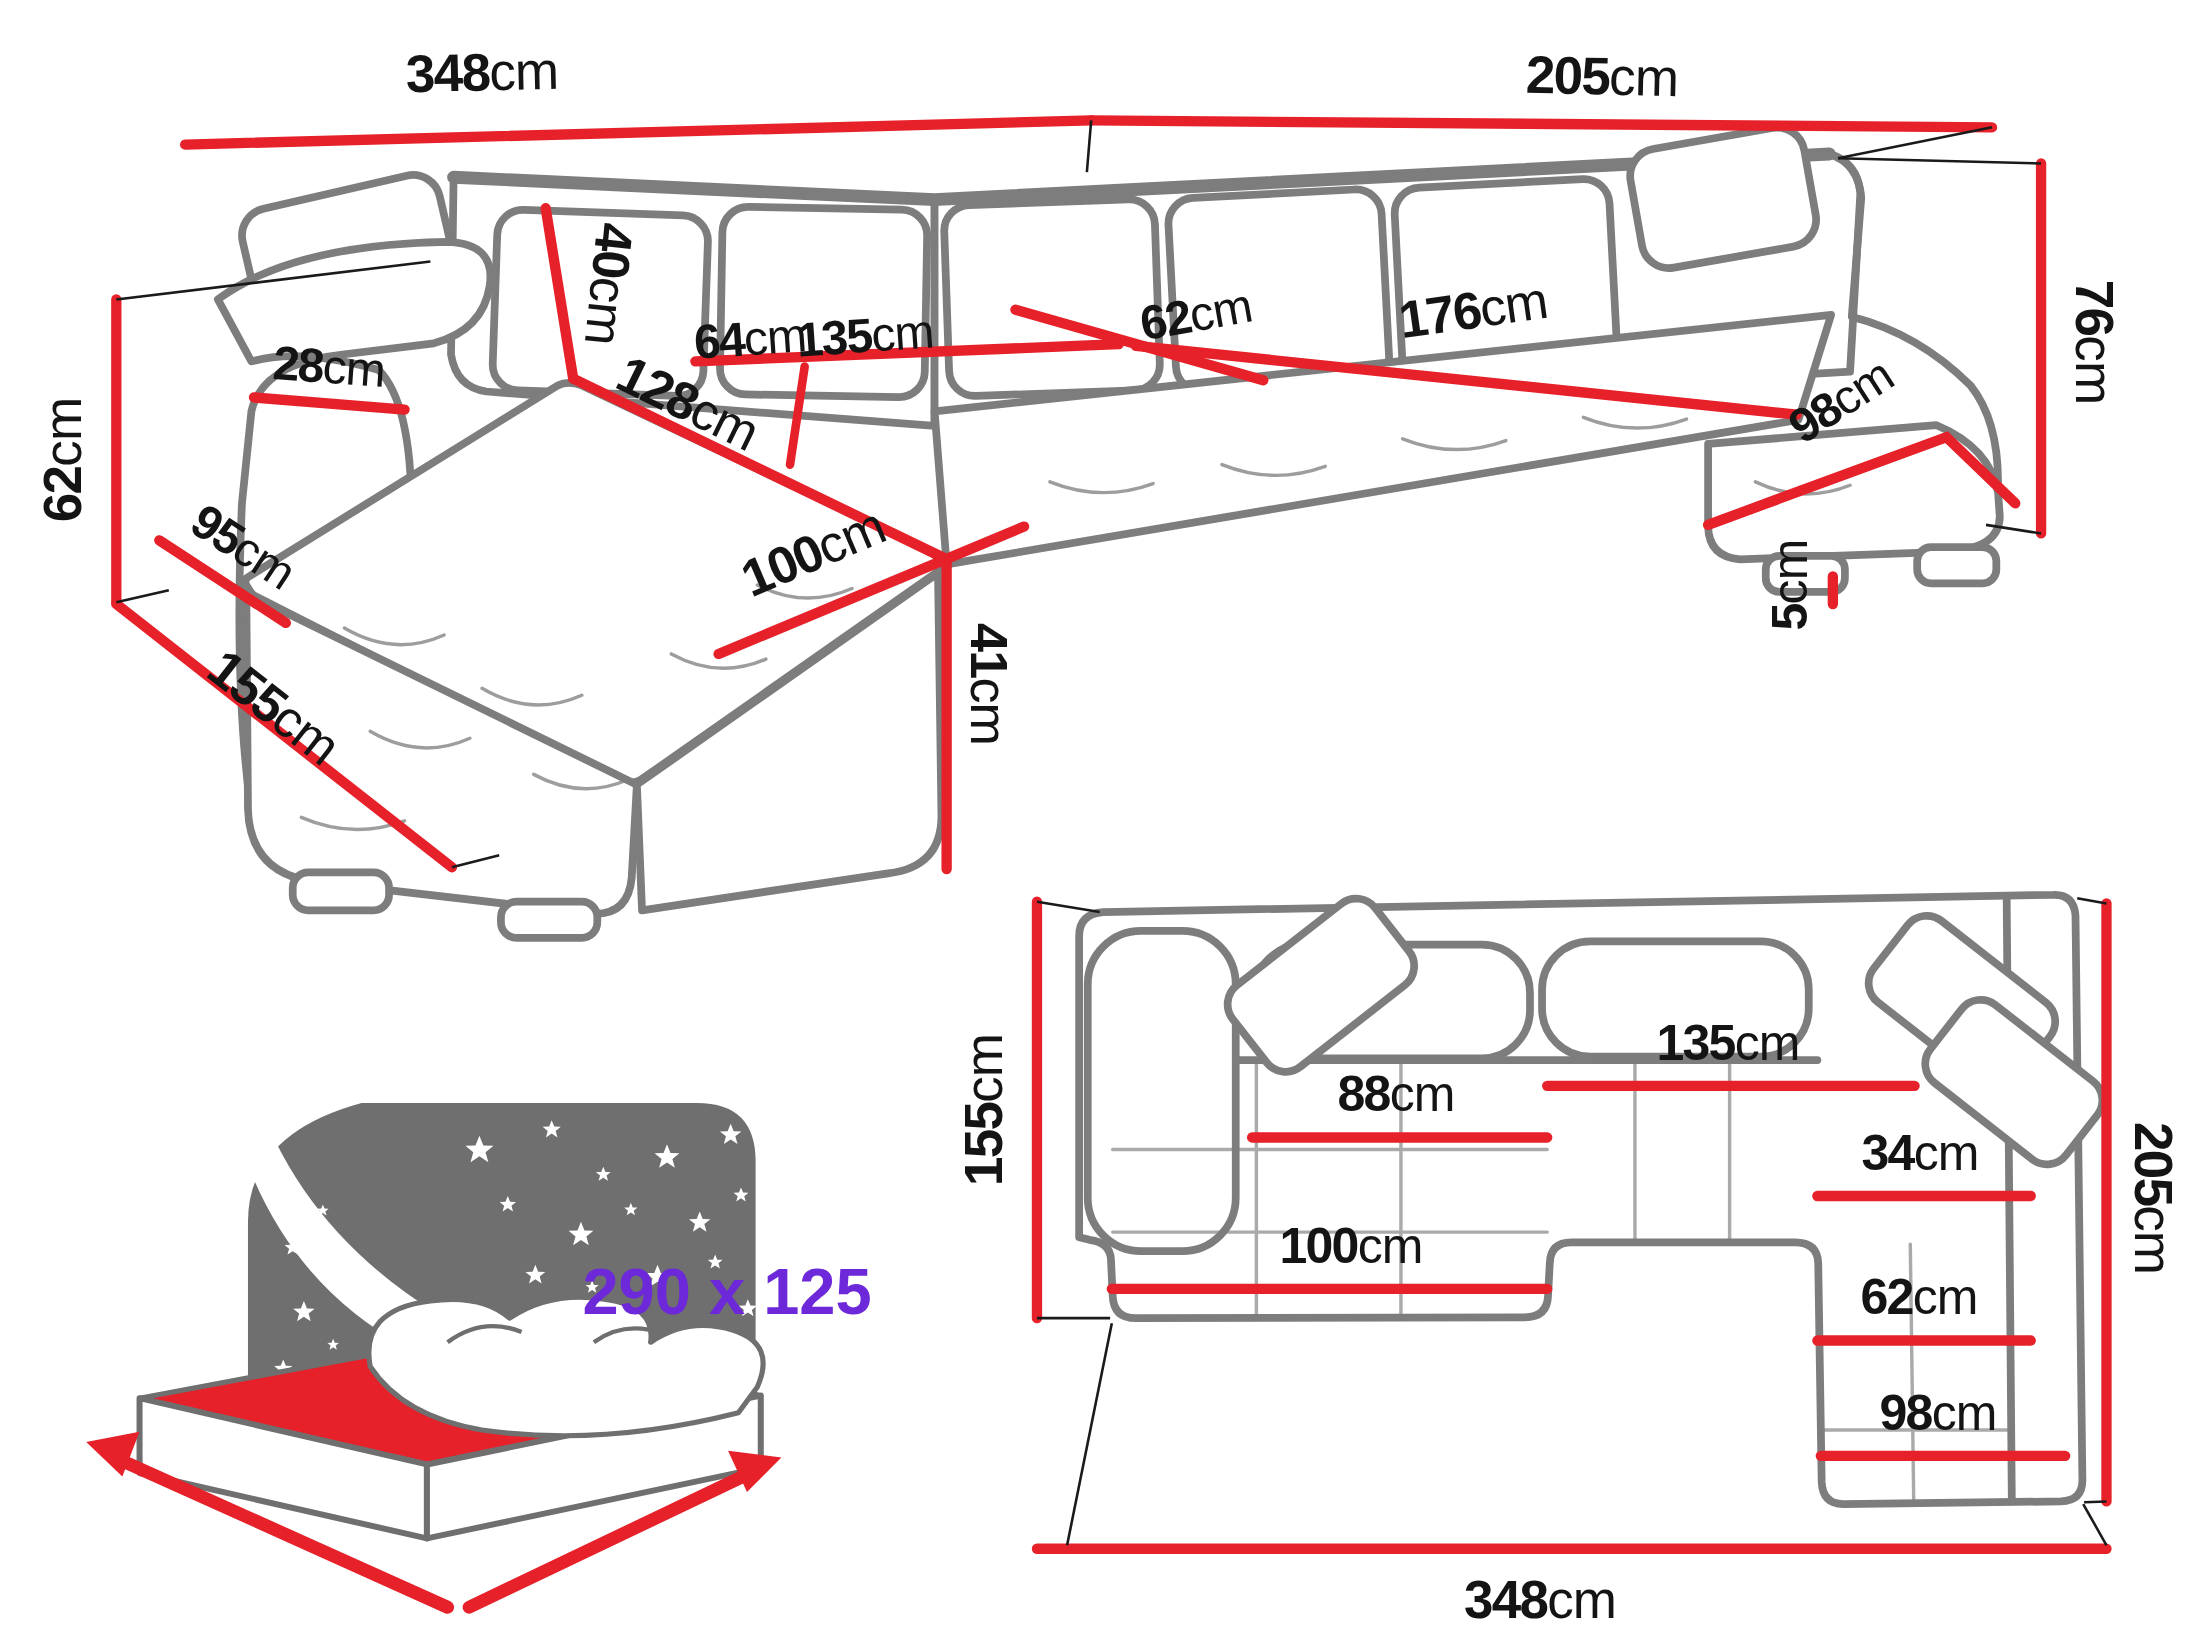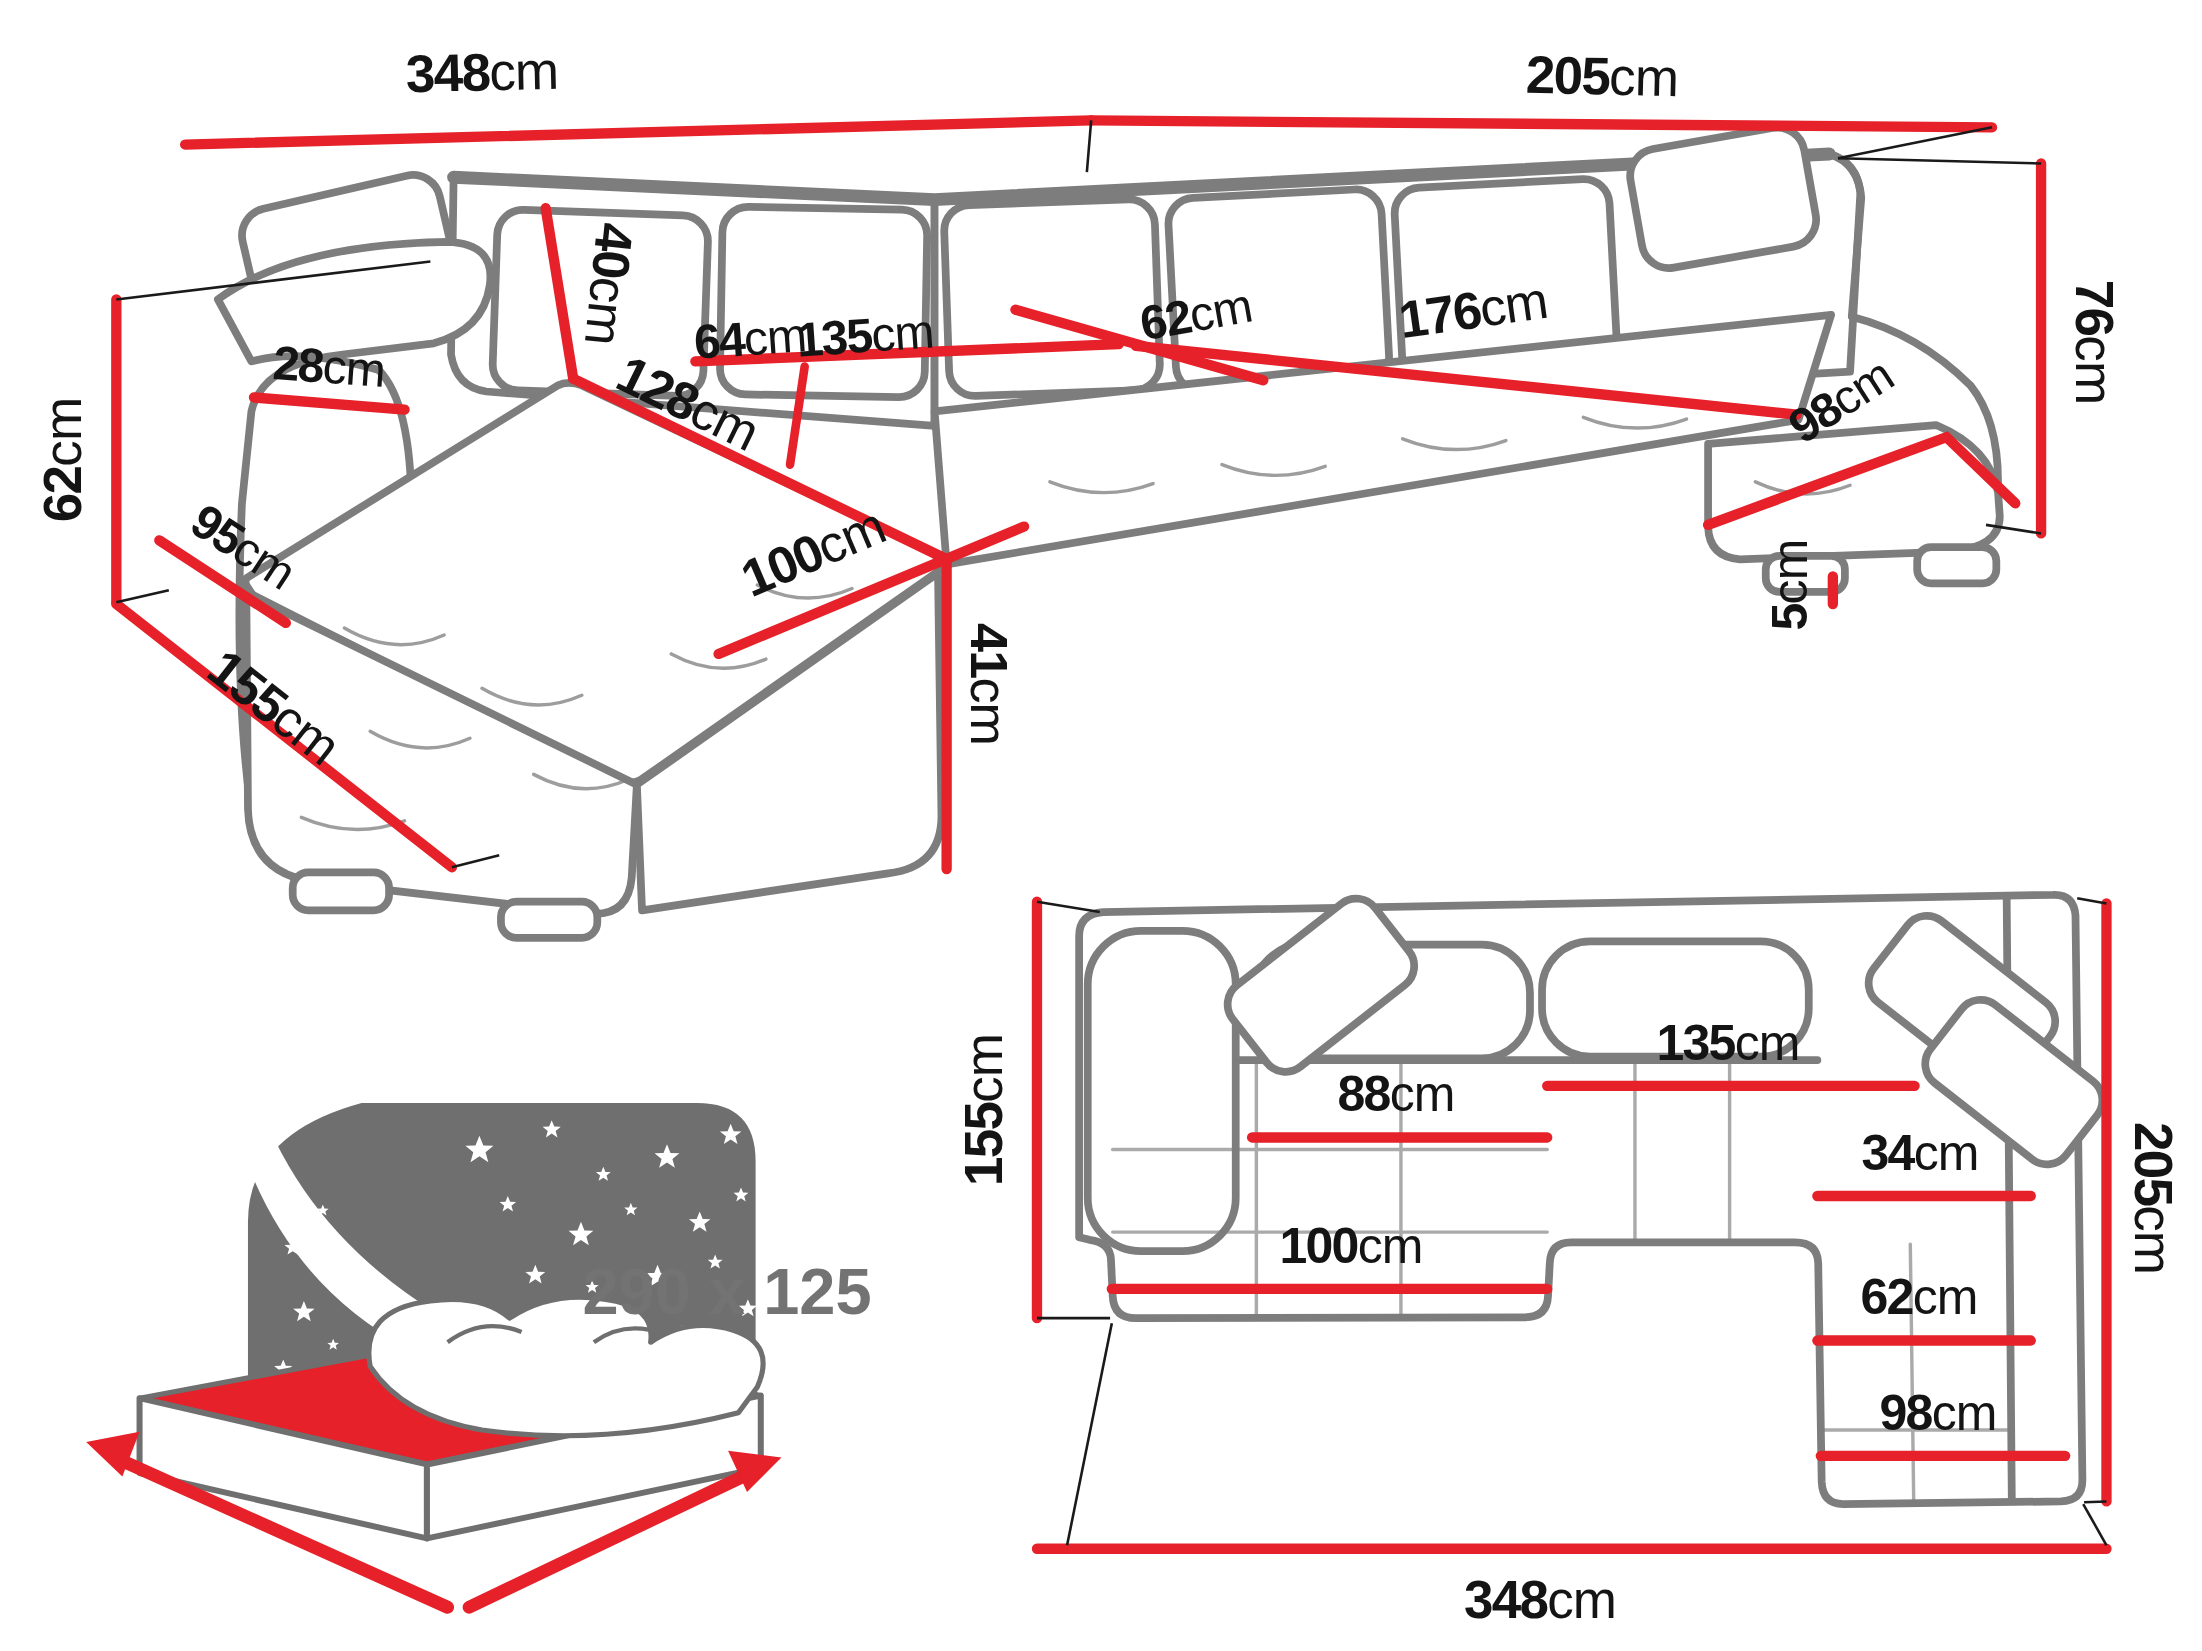--- a/index.html
+++ b/index.html
@@ -2,21 +2,21 @@
 <html style="font-size:13.8px"><head>
 <meta charset="utf-8">
 <style>
   html,body{margin:0;padding:0;background:#ffffff;}
   #stage{position:relative;width:2203px;height:1652px;background:#ffffff;overflow:hidden;
          font-family:"Liberation Sans", sans-serif;}
   #art{position:absolute;left:0;top:0;width:2203px;height:1652px;}
   .dim{position:absolute;transform:translate(-50%,-50%) rotate(var(--r,0deg));
        white-space:nowrap;color:#141414;font-weight:700;letter-spacing:-1.7px;line-height:1;}
   .dim .u{font-weight:400;letter-spacing:-0.9px;}
-  .size-label{position:absolute;transform:translate(-50%,-50%);color:#737373;
+  .size-label{position:absolute;transform:translate(-50%,-50%);color:#6d28d9;
        font-weight:700;font-size:65px;letter-spacing:0px;white-space:nowrap;}
 </style>
 </head>
 <body>
 
 <div id="stage">
 
 <svg id="art" viewBox="0 0 2560 1920" xmlns="http://www.w3.org/2000/svg">
   <defs>
     <symbol id="star" viewBox="-10 -10 20 20">

